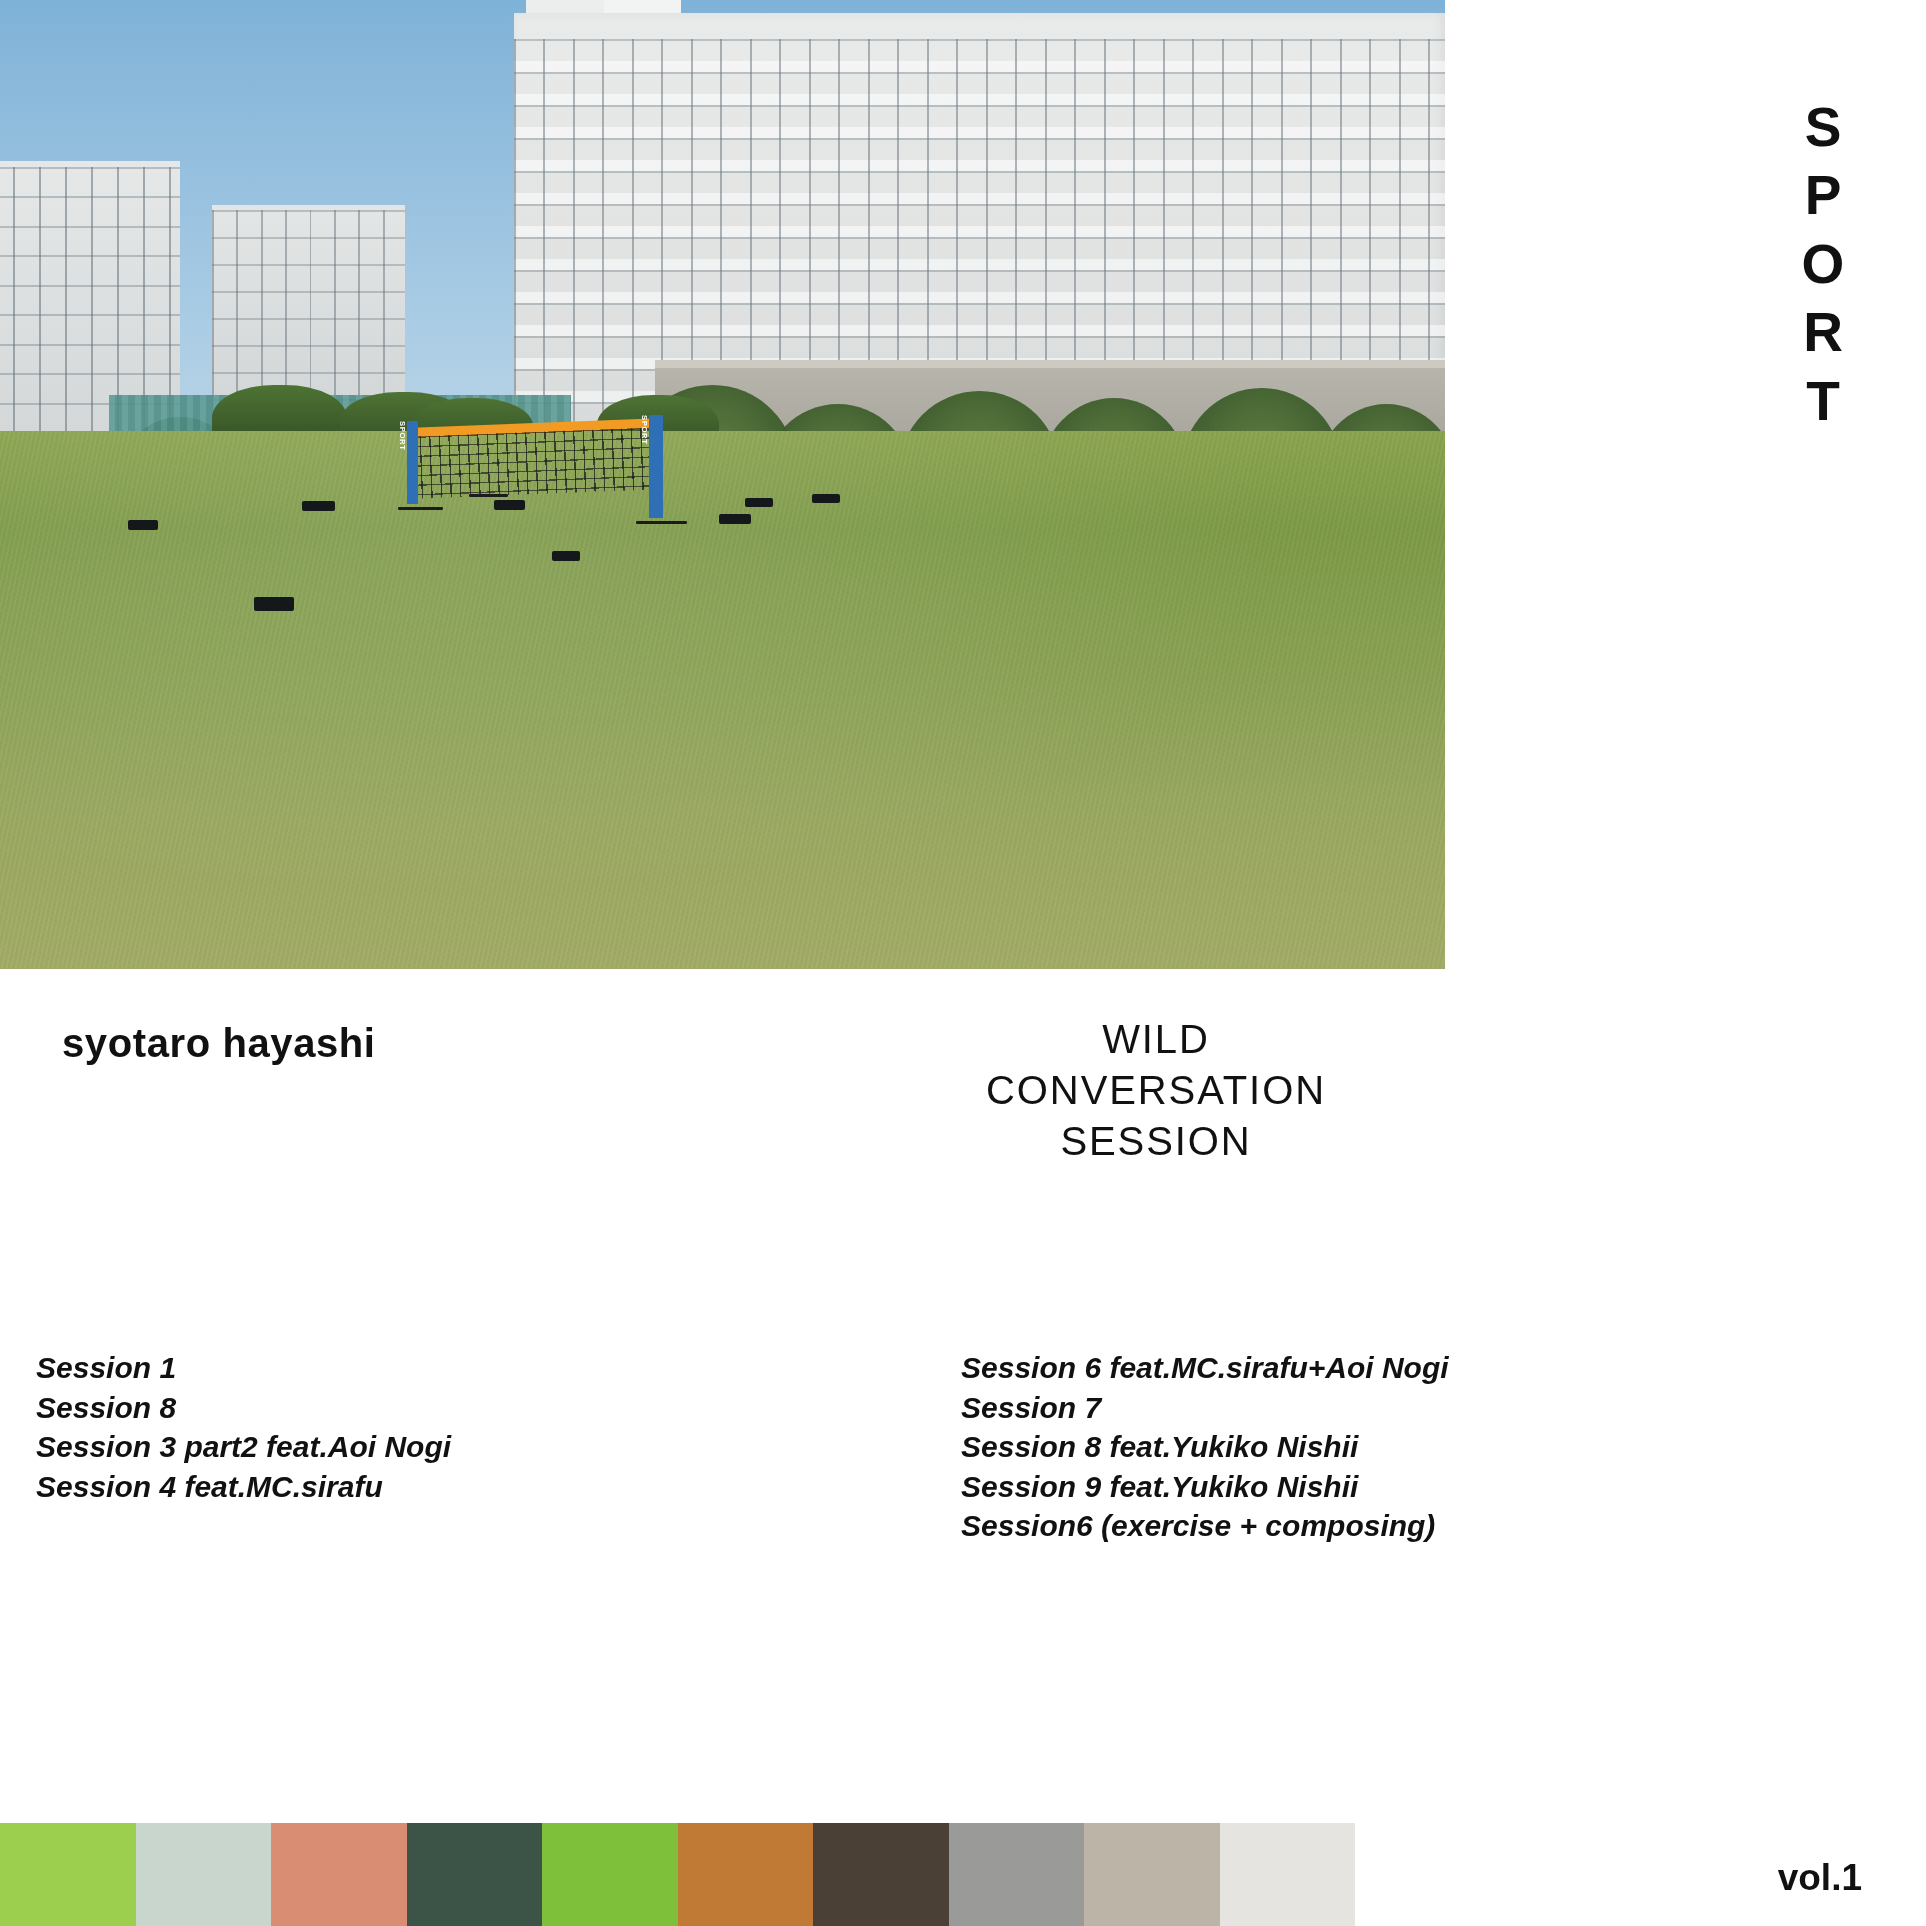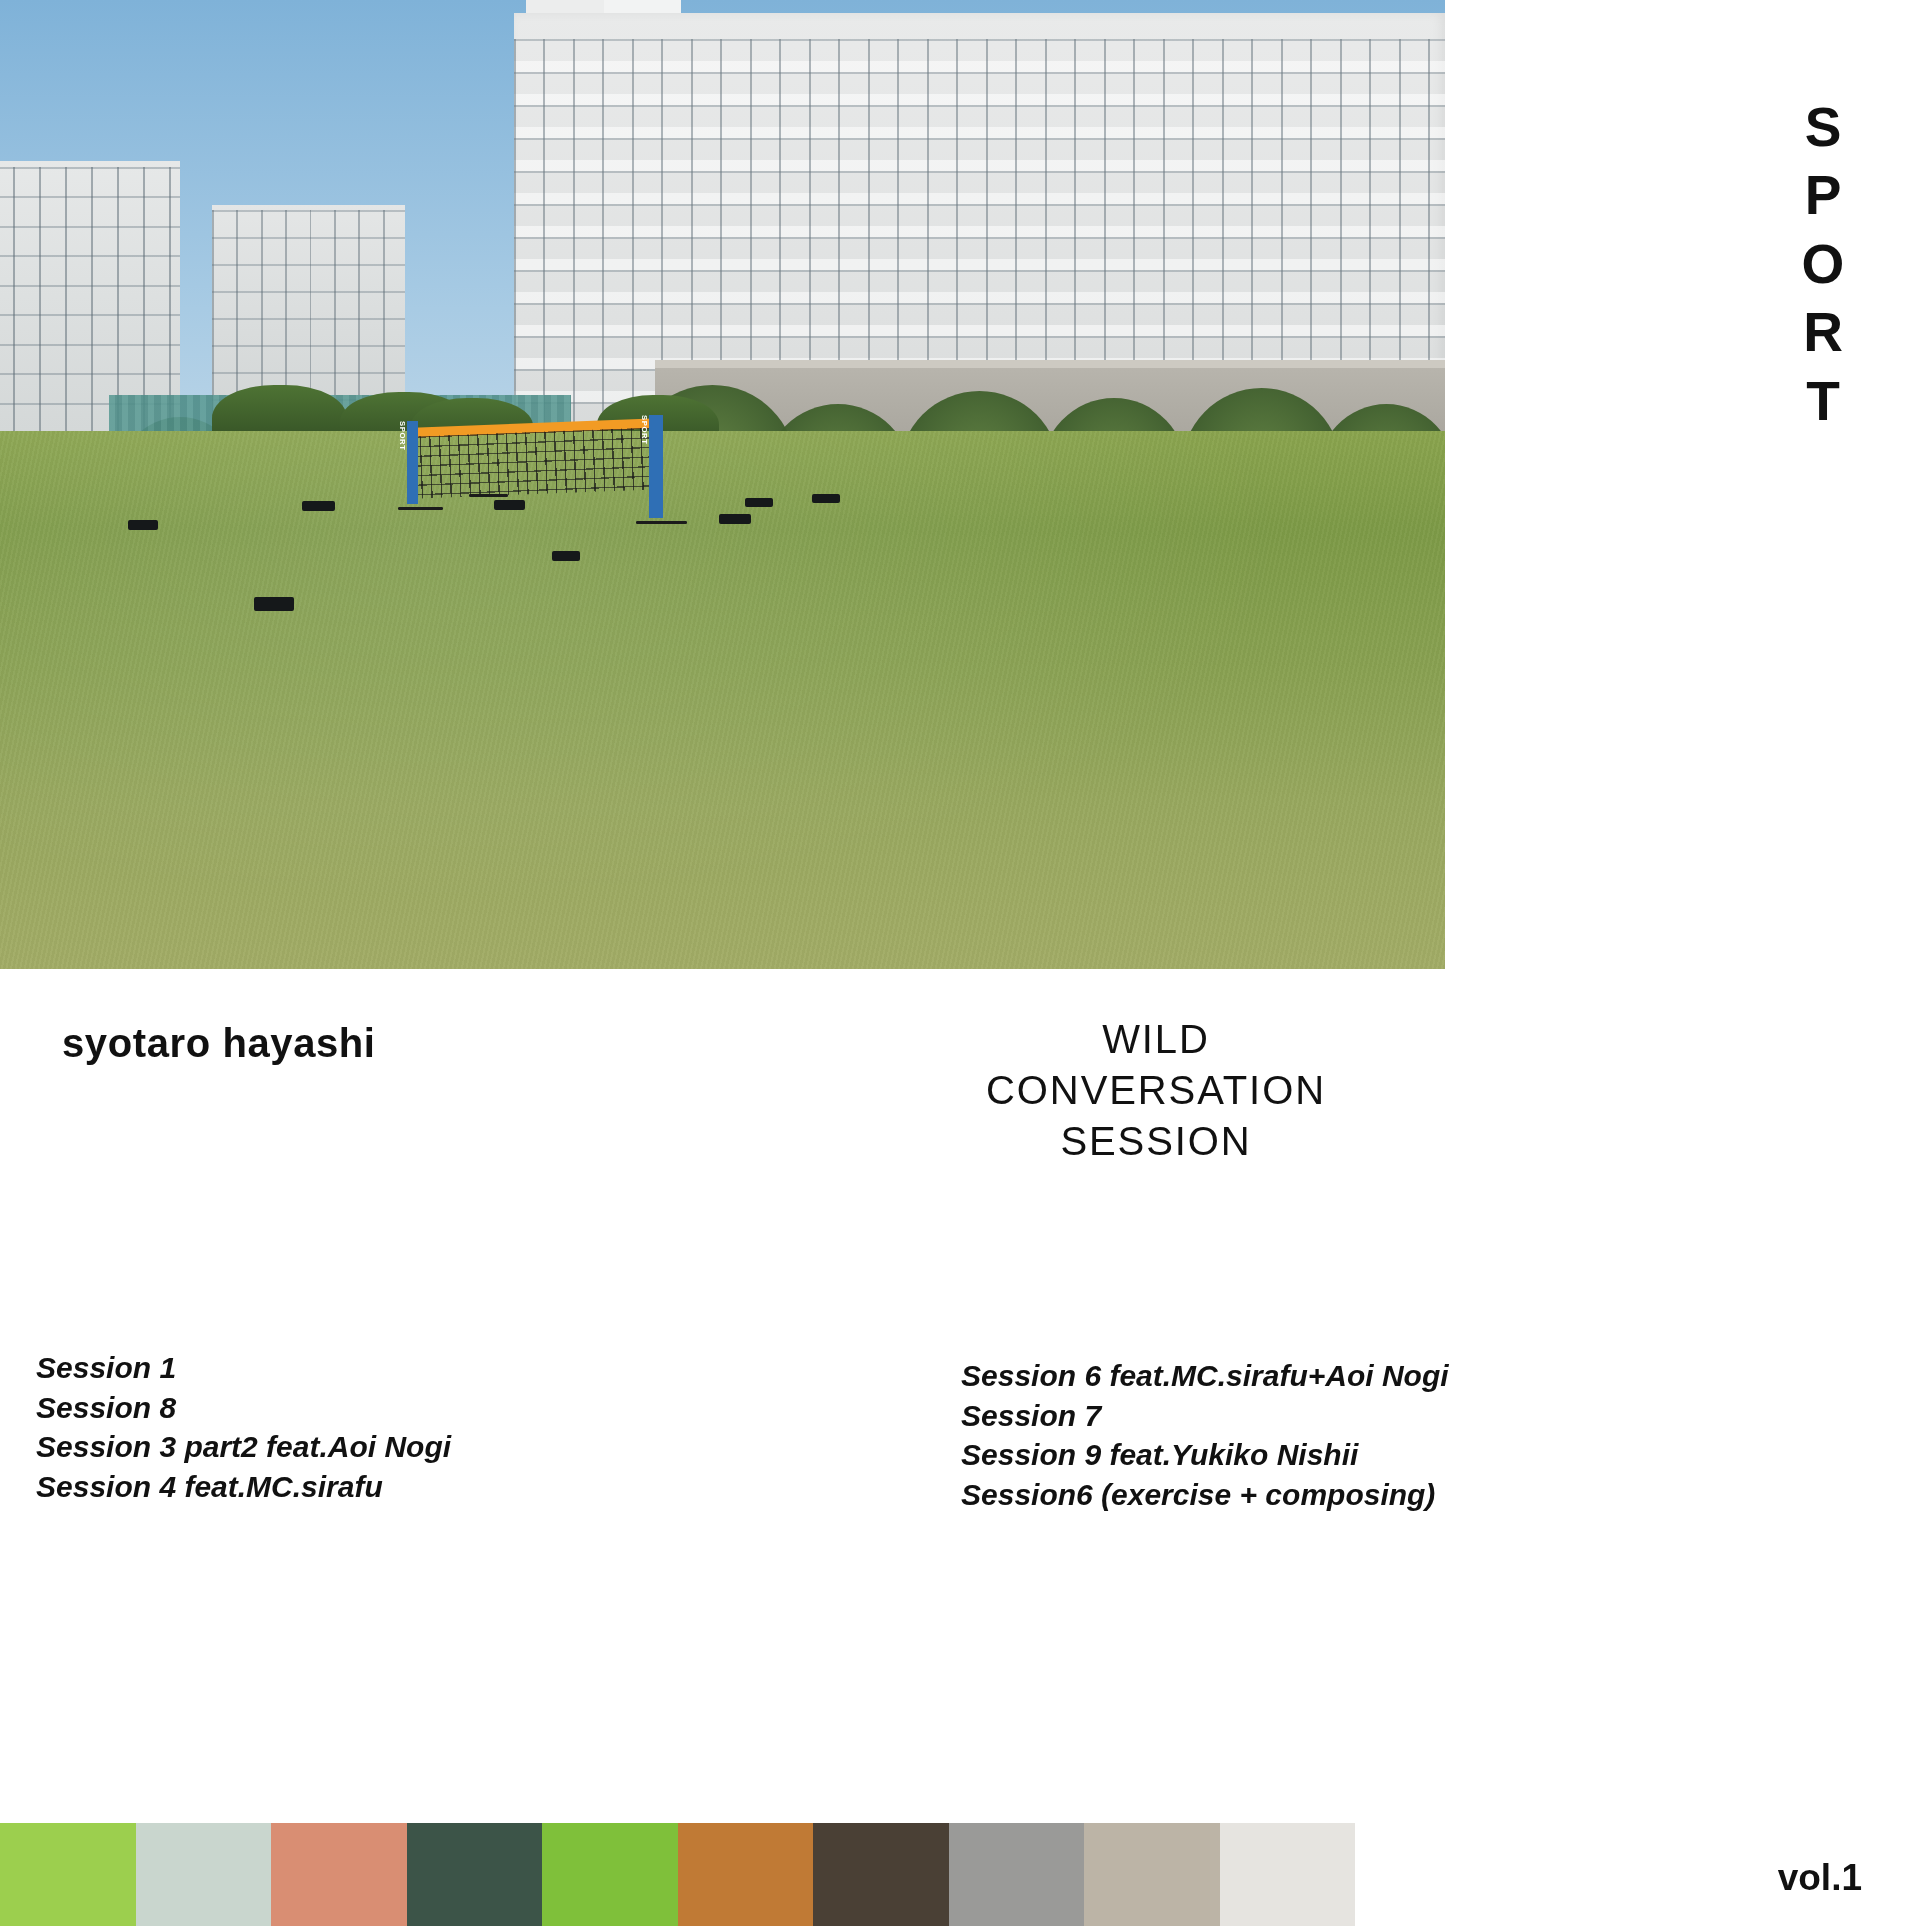--- a/index.html
+++ b/index.html
@@ -193,21 +193,21 @@
   
   .tracks {
     position: absolute;
     top: 1348px;
     left: 0;
     width: 100%;
     display: flex;
   }
   .track-col { width: 912px; }
   .track-col.left { padding-left: 36px; }
-  .track-col.right { padding-left: 13px; margin-top: 8px; }
+  .track-col.right { padding-left: 13px; }
   .track {
     font-size: 30px;
     font-style: italic;
     font-weight: 700;
     line-height: 1.32;
     color: #111;
     white-space: nowrap;
   }
 
   
@@ -311,20 +311,21 @@
 <div class="tracks">
   <div class="track-col left">
     <div class="track">Session 1</div>
     <div class="track">Session 8</div>
     <div class="track">Session 3 part2 feat.Aoi Nogi</div>
     <div class="track">Session 4 feat.MC.sirafu</div>
   </div>
   <div class="track-col right">
     <div class="track">Session 6  feat.MC.sirafu+Aoi Nogi</div>
     <div class="track">Session 7</div>
+    <div class="track">Session 8 feat.Yukiko Nishii</div>
     <div class="track">Session 9 feat.Yukiko Nishii</div>
     <div class="track">Session6 (exercise + composing)</div>
   </div>
 </div>
 
 <div class="strip">
   <div class="strip-cell" style="background: linear-gradient(rgb(156, 207, 78), rgb(156, 207, 78));"></div>
   <div class="strip-cell" style="background: linear-gradient(rgb(201, 214, 206), rgb(201, 214, 206));"></div>
   <div class="strip-cell" style="background: linear-gradient(rgb(217, 142, 115), rgb(217, 142, 115));"></div>
   <div class="strip-cell" style="background: linear-gradient(rgb(60, 84, 72), rgb(60, 84, 72));"></div>

